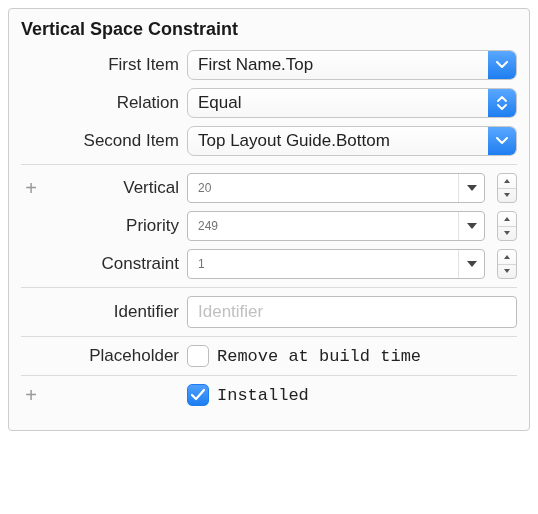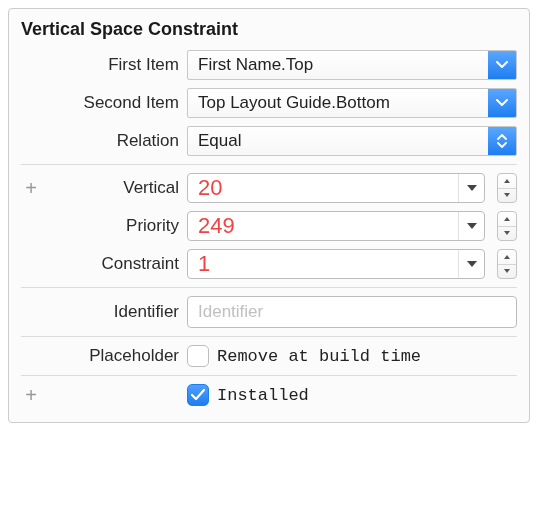--- a/index.html
+++ b/index.html
@@ -8,21 +8,21 @@
     font-size: 17px;
     color: #333;
     background: #fff;
     padding: 8px;
   }
   .panel {
     width: 522px;
     border: 1px solid #ccc;
     border-radius: 4px;
     background: #fbfbfb;
-    padding: 10px 12px 16px 12px;
+    padding: 10px 12px 24px 12px;
   }
   .panel-title {
     font-weight: 700;
     font-size: 18px;
     color: #1a1a1a;
     margin-bottom: 10px;
   }
   .row {
     display: flex;
     align-items: center;
@@ -45,21 +45,21 @@
     color: #2a2a2a;
     font-size: 17px;
   }
   .dropdown-blue {
     flex: 1;
     height: 30px;
     display: flex;
     align-items: center;
     background: linear-gradient(#fff, #f7f7f7);
     border: 1px solid #c8c8c8;
-    border-radius: 2px;
+    border-radius: 7px;
     overflow: hidden;
     position: relative;
   }
   .dropdown-blue .db-text {
     flex: 1;
     padding: 0 10px;
     font-size: 17px;
     color: #222;
     white-space: nowrap;
     overflow: hidden;
@@ -80,22 +80,22 @@
     display: flex;
     align-items: stretch;
     border: 1px solid #bdbdbd;
     border-radius: 4px;
     background: #fff;
     overflow: hidden;
   }
   .combo .c-text {
     flex: 1;
     padding: 0 10px;
-    font-size: 22px;
-    color: #ef4444;
+    font-size: 12px;
+    color: #737373;
     display: flex;
     align-items: center;
   }
   .combo .c-arrow {
     width: 26px;
     display: flex;
     align-items: center;
     justify-content: center;
     border-left: 1px solid #e2e2e2;
   }
@@ -177,39 +177,39 @@
       <div class="db-arrowzone sgl-arrow">
         <svg width="12" height="8" viewBox="0 0 12 8">
             <path d="M1 1l5 5 5-5" stroke="#fff" stroke-width="2" fill="none" stroke-linecap="round" stroke-linejoin="round"></path>
           </svg>
       </div>
     </div>
   </div>
 
   <div class="row">
     <div class="plus-col"></div>
+    <div class="row-label">Relation</div>
+    <div class="dropdown-blue">
+      <div class="db-text">Equal</div>
+      <div class="db-arrowzone dbl-arrow">
+        <svg width="10" height="14" viewBox="0 0 10 14">
+            <path d="M1 5l4-4 4 4M1 9l4 4 4-4" stroke="#fff" stroke-width="1.8" fill="none" stroke-linecap="round" stroke-linejoin="round"></path>
+          </svg>
+      </div>
+    </div>
+  </div>
+
+  <div class="row">
+    <div class="plus-col"></div>
     <div class="row-label">Second Item</div>
     <div class="dropdown-blue">
       <div class="db-text">Top Layout Guide.Bottom</div>
       <div class="db-arrowzone sgl-arrow">
         <svg width="12" height="8" viewBox="0 0 12 8">
             <path d="M1 1l5 5 5-5" stroke="#fff" stroke-width="2" fill="none" stroke-linecap="round" stroke-linejoin="round"></path>
-          </svg>
-      </div>
-    </div>
-  </div>
-
-  <div class="row">
-    <div class="plus-col"></div>
-    <div class="row-label">Relation</div>
-    <div class="dropdown-blue">
-      <div class="db-text">Equal</div>
-      <div class="db-arrowzone dbl-arrow">
-        <svg width="10" height="14" viewBox="0 0 10 14">
-            <path d="M1 5l4-4 4 4M1 9l4 4 4-4" stroke="#fff" stroke-width="1.8" fill="none" stroke-linecap="round" stroke-linejoin="round"></path>
           </svg>
       </div>
     </div>
   </div>
 
   <div class="divider"></div>
 
   <div class="row">
     <div class="plus-col">+</div>
     <div class="row-label">Vertical</div>

